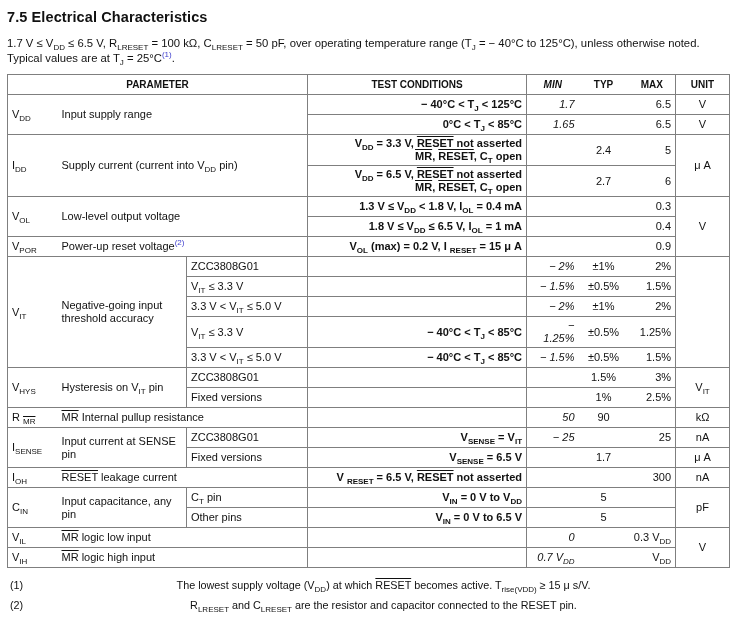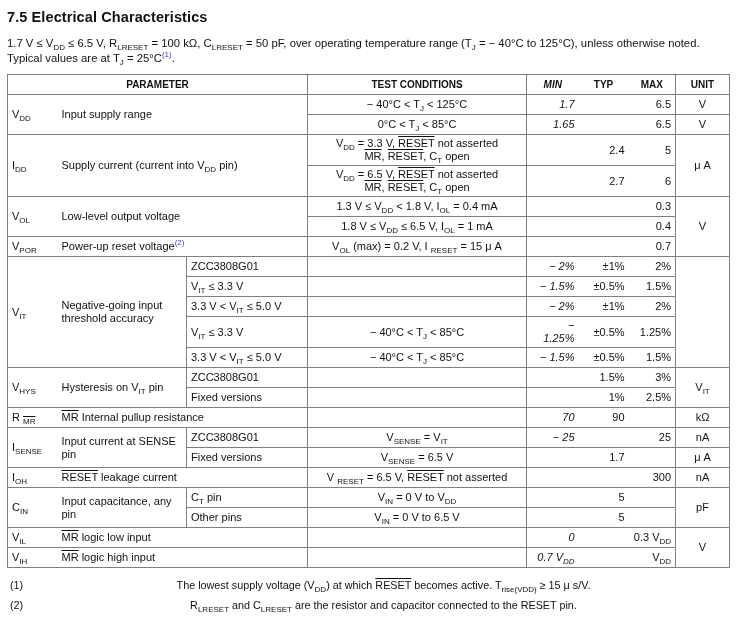--- a/index.html
+++ b/index.html
@@ -12,26 +12,26 @@
   .page{width:736px;height:634px;box-sizing:border-box;padding:6px 7px 0 7px;overflow:hidden;}
   .title{font-size:14.5px;font-weight:bold;margin:3px 0 11px 0;letter-spacing:0.1px;}
   .intro{font-size:11.3px;line-height:14.5px;margin:8px 0 9px 0;width:722px;}
   table.ec{border-collapse:collapse;width:722px;table-layout:fixed;}
   .ec th,.ec td{border:1px solid var(--bd);font-size:11px;line-height:13px;padding:2px 4px;vertical-align:middle;box-sizing:border-box;word-wrap:break-word;}
   .ec th{font-weight:bold;text-align:center;font-size:10px;height:20px;padding:2px 3px;}
   .ec td{height:20px;}
   .ec td.sym{border-right:none;text-align:left;padding-left:4px;}
   .ec td.desc{border-left:none;text-align:left;margin-top:36px;}
   .ec td.sub{text-align:left;margin-top:12px;}
-  .ec td.cond{text-align:center;}
+  .ec td.cond{text-align:right;font-weight:bold;}
   .ec td.min,.ec th.min{border-right:none;font-style:italic;}
   .ec td.typ,.ec th.typ{border-left:none;border-right:none;}
   .ec td.max,.ec th.max{border-left:none;}
   .ec td.min{text-align:right;}
-  .ec td.typ{text-align:right;}
+  .ec td.typ{text-align:center;}
   .ec td.max{text-align:right;}
   .ec td.unit{text-align:center;}
   sub{font-size:8px;line-height:0;letter-spacing:0;}
   sup.fn{font-size:8px;line-height:0;color:var(--fn);}
   .ov{text-decoration:overline;}
   .footnotes{margin-top:11px;font-size:10.8px;line-height:13px;width:722px;}
   .fnrow{display:flex;margin:0 0 7px 0;}
   .fnmark{flex:none;width:31px;padding-left:3px;box-sizing:border-box;}
   .fntext{flex:1;text-align:center;}
 </style>
@@ -108,21 +108,21 @@
           <td class="min"></td>
           <td class="typ"></td>
           <td class="max">0.4</td>
         </tr>
         <tr>
           <td class="sym">V<sub>POR</sub></td>
           <td class="desc" colspan="2">Power-up reset voltage<sup class="fn">(2)</sup></td>
           <td class="cond">V<sub>OL</sub> (max) = 0.2 V, I <sub>RESET</sub> = 15 μ A</td>
           <td class="min"></td>
           <td class="typ"></td>
-          <td class="max">0.7</td>
+          <td class="max">0.9</td>
         </tr>
         <tr>
           <td class="sym" rowspan="5">V<sub>IT</sub></td>
           <td class="desc" rowspan="5">Negative-going input threshold accuracy</td>
           <td class="sub">ZCC3808G01</td>
           <td class="cond"></td>
           <td class="min">− 2%</td>
           <td class="typ">±1%</td>
           <td class="max">2%</td>
           <td class="unit" rowspan="5"></td>
@@ -169,21 +169,21 @@
           <td class="sub">Fixed versions</td>
           <td class="cond"></td>
           <td class="min"></td>
           <td class="typ">1%</td>
           <td class="max">2.5%</td>
         </tr>
         <tr>
           <td class="sym">R <sub><span class="ov">MR</span></sub></td>
           <td class="desc" colspan="2"><span class="ov">MR</span> Internal pullup resistance</td>
           <td class="cond"></td>
-          <td class="min">70</td>
+          <td class="min">50</td>
           <td class="typ">90</td>
           <td class="max"></td>
           <td class="unit">kΩ</td>
         </tr>
         <tr>
           <td class="sym" rowspan="2">I<sub>SENSE</sub></td>
           <td class="desc" rowspan="2">Input current at SENSE pin</td>
           <td class="sub">ZCC3808G01</td>
           <td class="cond">V<sub>SENSE</sub> = V<sub>IT</sub></td>
           <td class="min">− 25</td>

